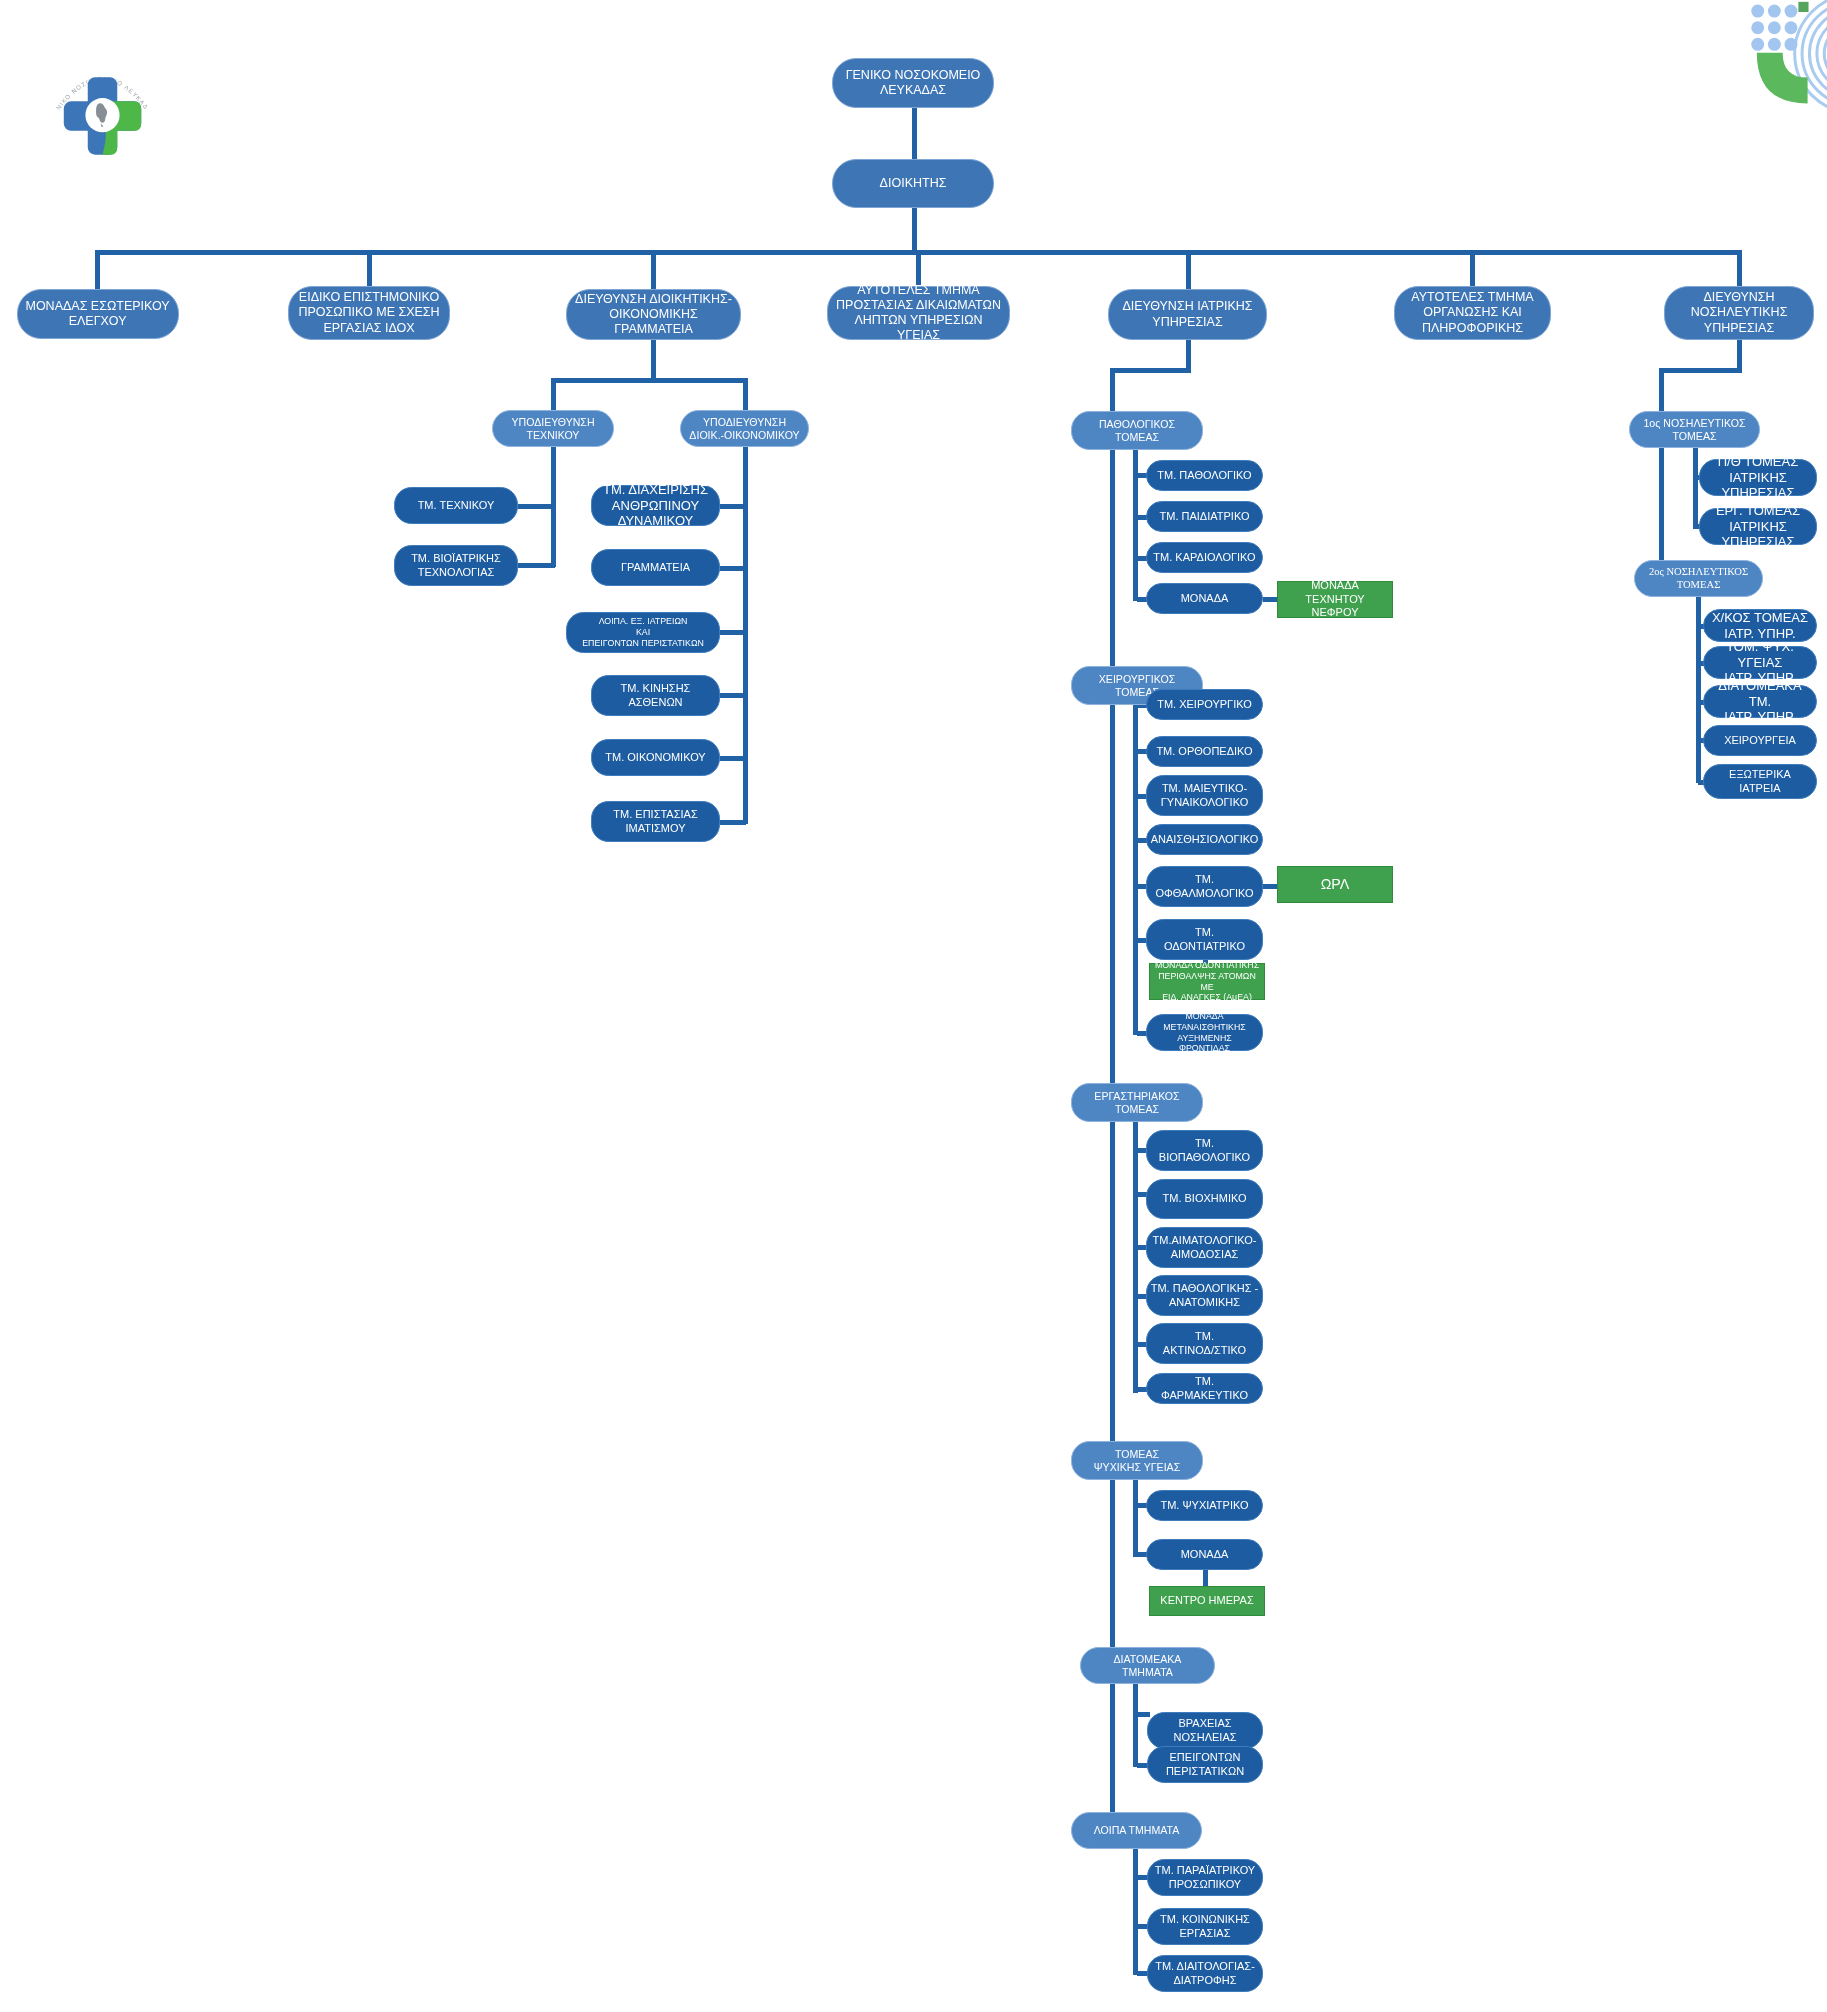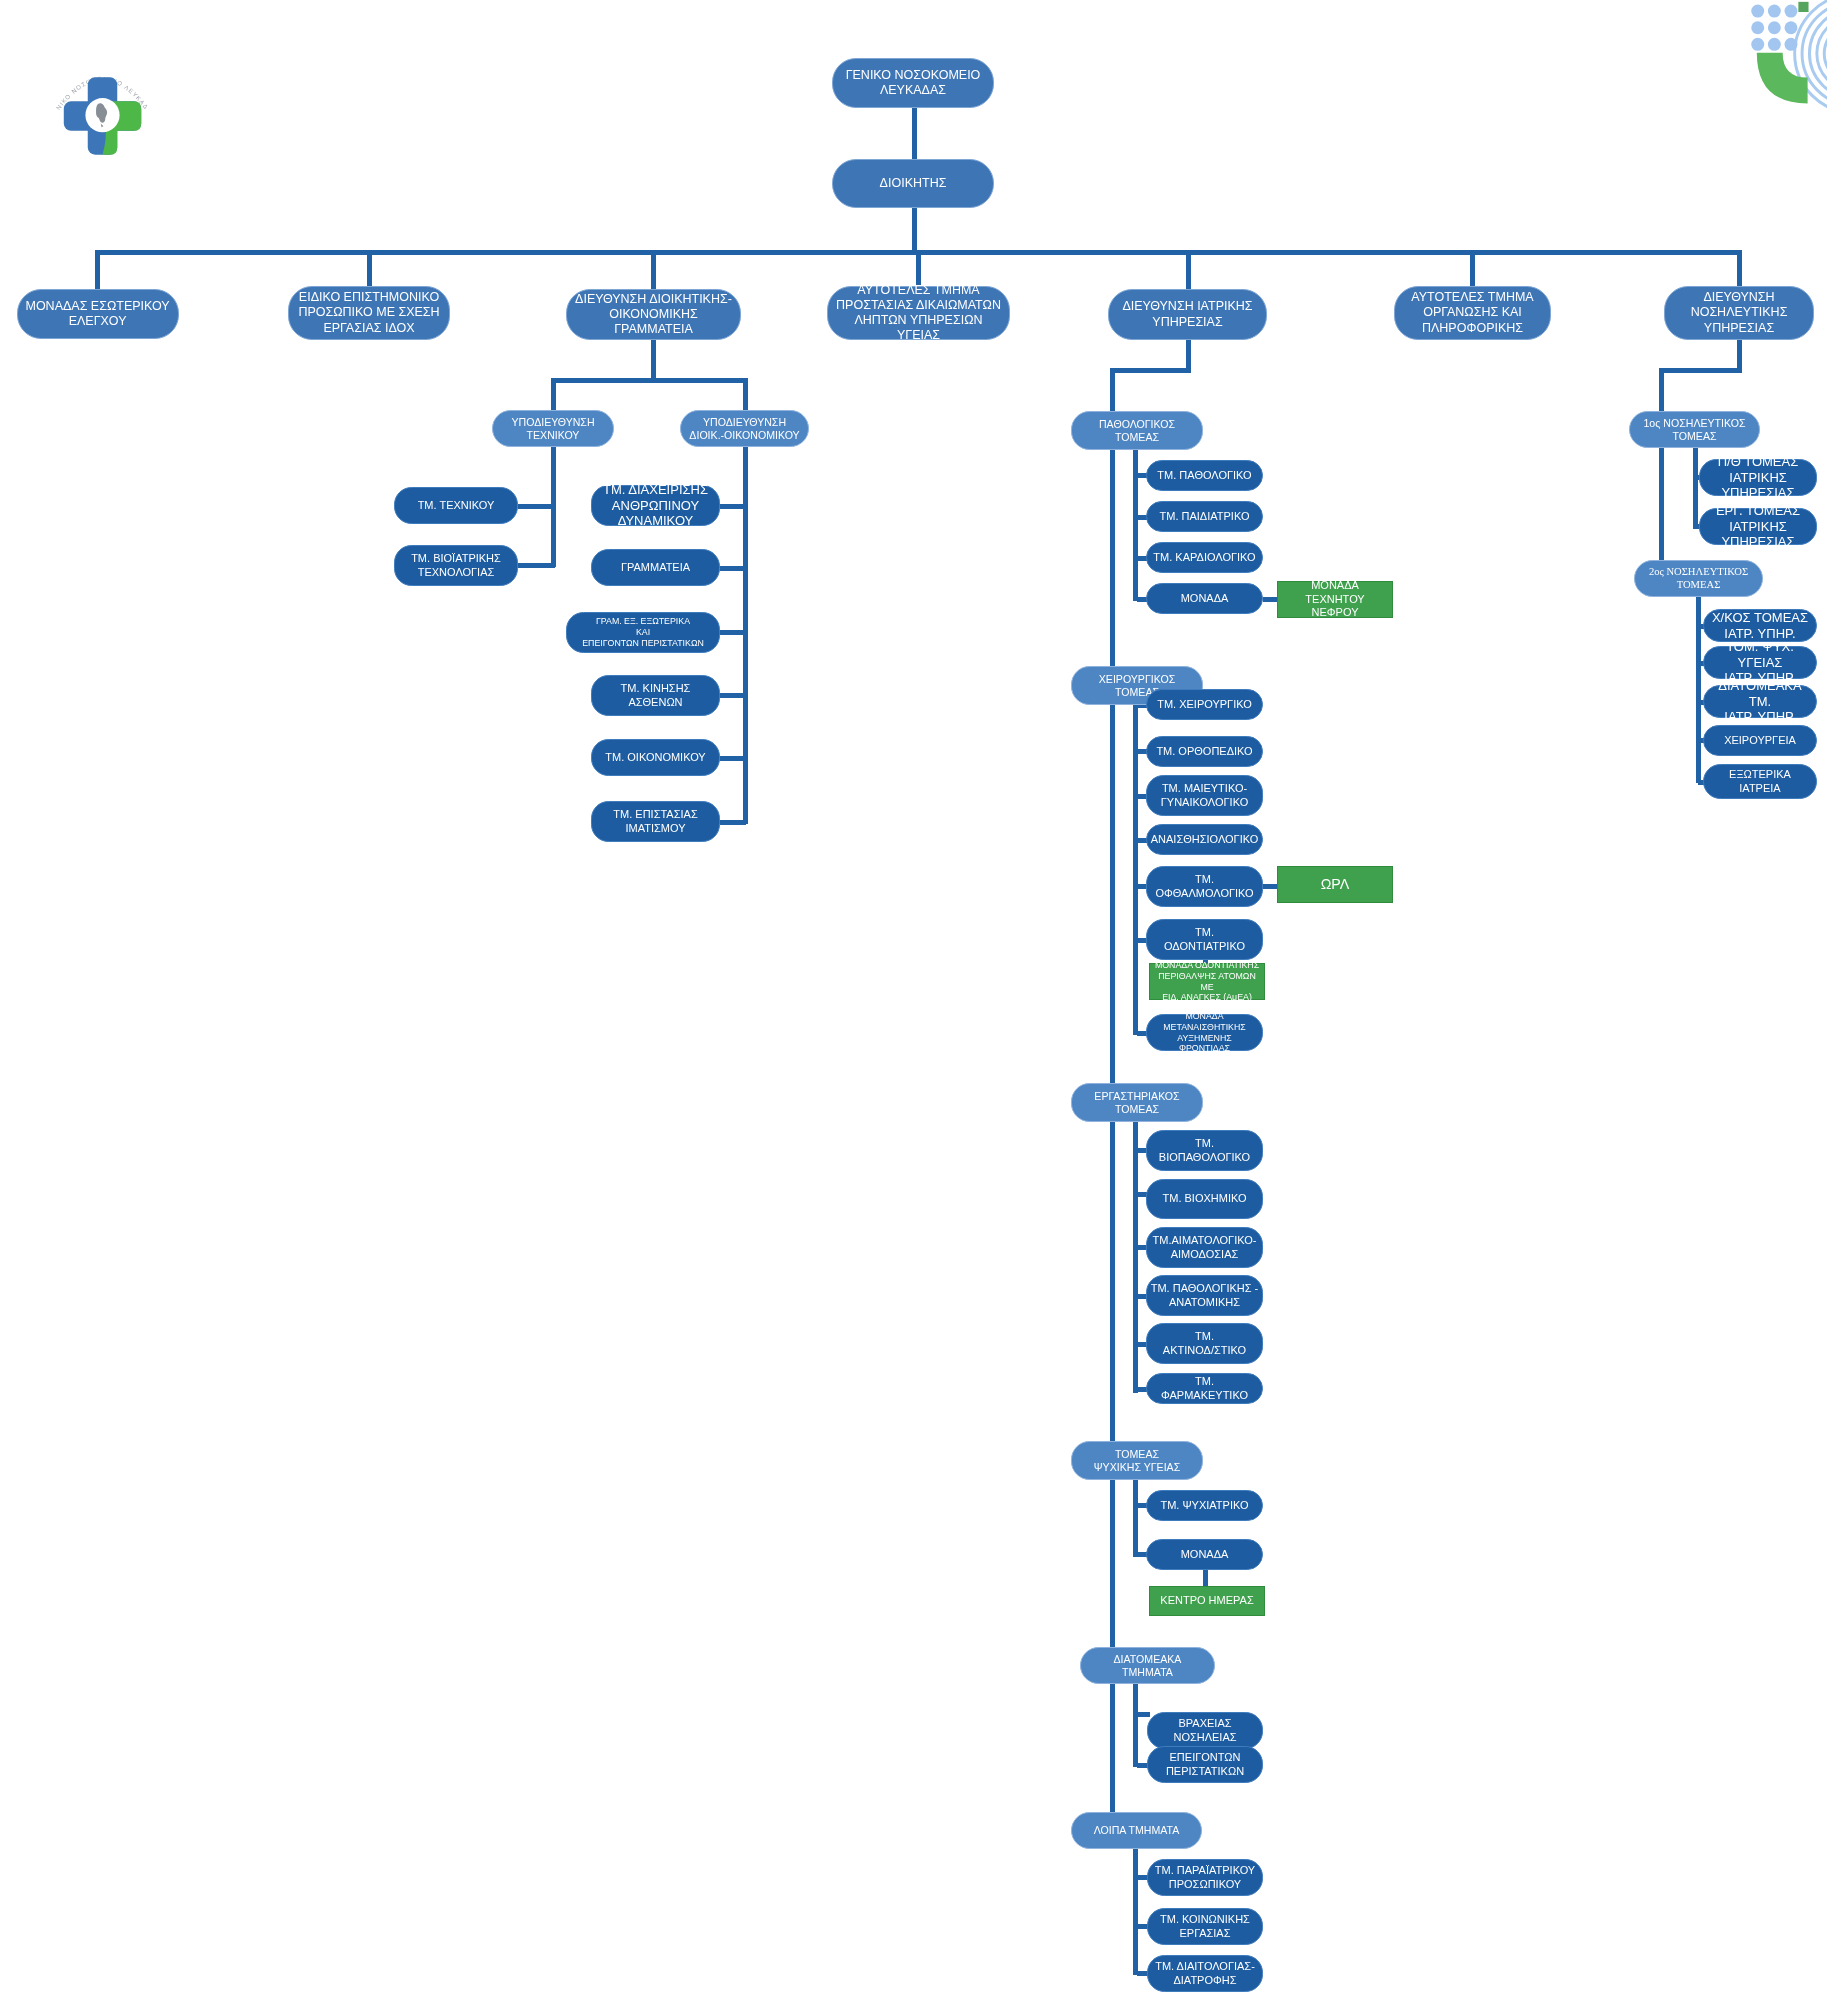--- a/index.html
+++ b/index.html
@@ -182,21 +182,21 @@
       <div class="node sector lg" style="left: 492px; top: 410px; width: 122px; height: 37px;">ΥΠΟΔΙΕΥΘΥΝΣΗ
 ΤΕΧΝΙΚΟΥ</div>
       <div class="node sector lg" style="left: 680px; top: 410px; width: 129px; height: 37px;">ΥΠΟΔΙΕΥΘΥΝΣΗ
 ΔΙΟΙΚ.-ΟΙΚΟΝΟΜΙΚΟΥ</div>
       <div class="node dept md" style="left: 394px; top: 487px; width: 124px; height: 37px;">ΤΜ. ΤΕΧΝΙΚΟΥ</div>
       <div class="node dept md" style="left: 394px; top: 545px; width: 124px; height: 41px;">ΤΜ. ΒΙΟΪΑΤΡΙΚΗΣ
 ΤΕΧΝΟΛΟΓΙΑΣ</div>
       <div class="node dept sm" style="left: 591px; top: 485px; width: 129px; height: 41px;">ΤΜ. ΔΙΑΧΕΙΡΙΣΗΣ
 ΑΝΘΡΩΠΙΝΟΥ ΔΥΝΑΜΙΚΟΥ</div>
       <div class="node dept md" style="left: 591px; top: 549px; width: 129px; height: 37px;">ΓΡΑΜΜΑΤΕΙΑ</div>
-      <div class="node dept xs" style="left: 566px; top: 612px; width: 154px; height: 41px;">ΓΡΑΜ. ΕΞ. ΕΞΩΤΕΡΙΚΑ
+      <div class="node dept xs" style="left: 566px; top: 612px; width: 154px; height: 41px;">ΛΟΙΠΑ. ΕΞ. ΙΑΤΡΕΙΩΝ
 ΚΑΙ
 ΕΠΕΙΓΟΝΤΩΝ ΠΕΡΙΣΤΑΤΙΚΩΝ</div>
       <div class="node dept md" style="left: 591px; top: 675px; width: 129px; height: 41px;">ΤΜ. ΚΙΝΗΣΗΣ
 ΑΣΘΕΝΩΝ</div>
       <div class="node dept md" style="left: 591px; top: 739px; width: 129px; height: 37px;">ΤΜ. ΟΙΚΟΝΟΜΙΚΟΥ</div>
       <div class="node dept md" style="left: 591px; top: 801px; width: 129px; height: 41px;">ΤΜ. ΕΠΙΣΤΑΣΙΑΣ
 ΙΜΑΤΙΣΜΟΥ</div>
       <div class="node sector lg" style="left: 1071px; top: 411px; width: 132px; height: 39px;">ΠΑΘΟΛΟΓΙΚΟΣ
 ΤΟΜΕΑΣ</div>
       <div class="node dept md" style="left: 1146px; top: 460px; width: 117px; height: 31px;">ΤΜ. ΠΑΘΟΛΟΓΙΚΟ</div>

